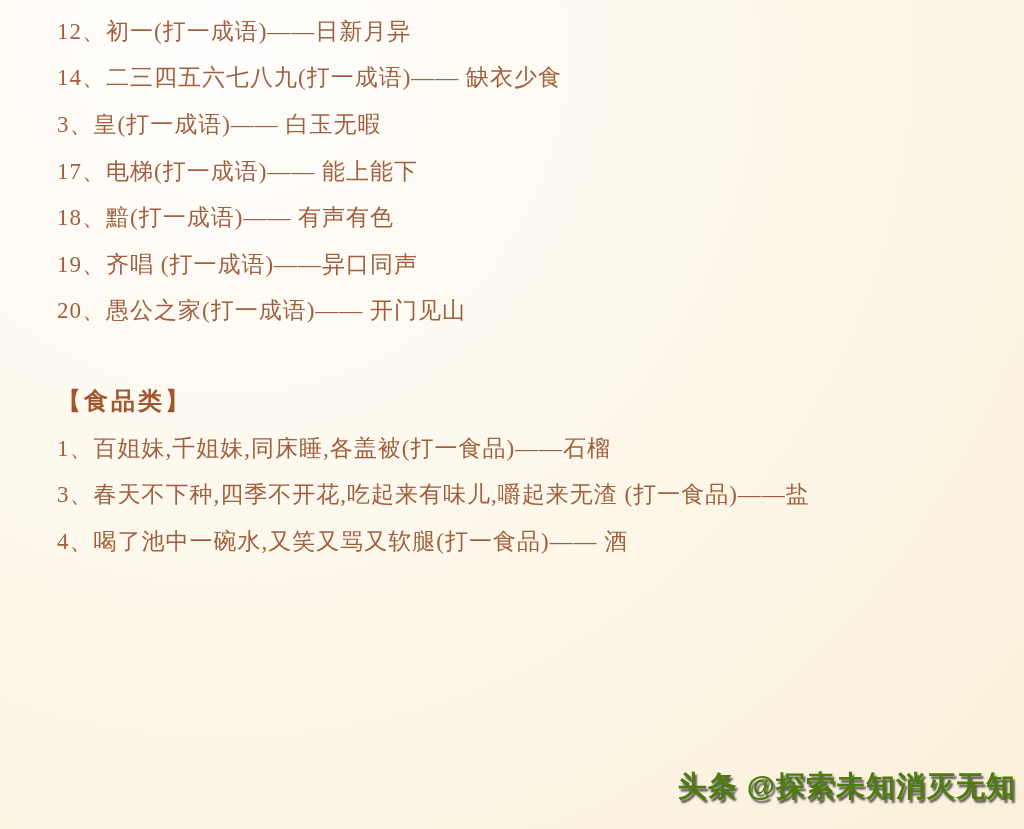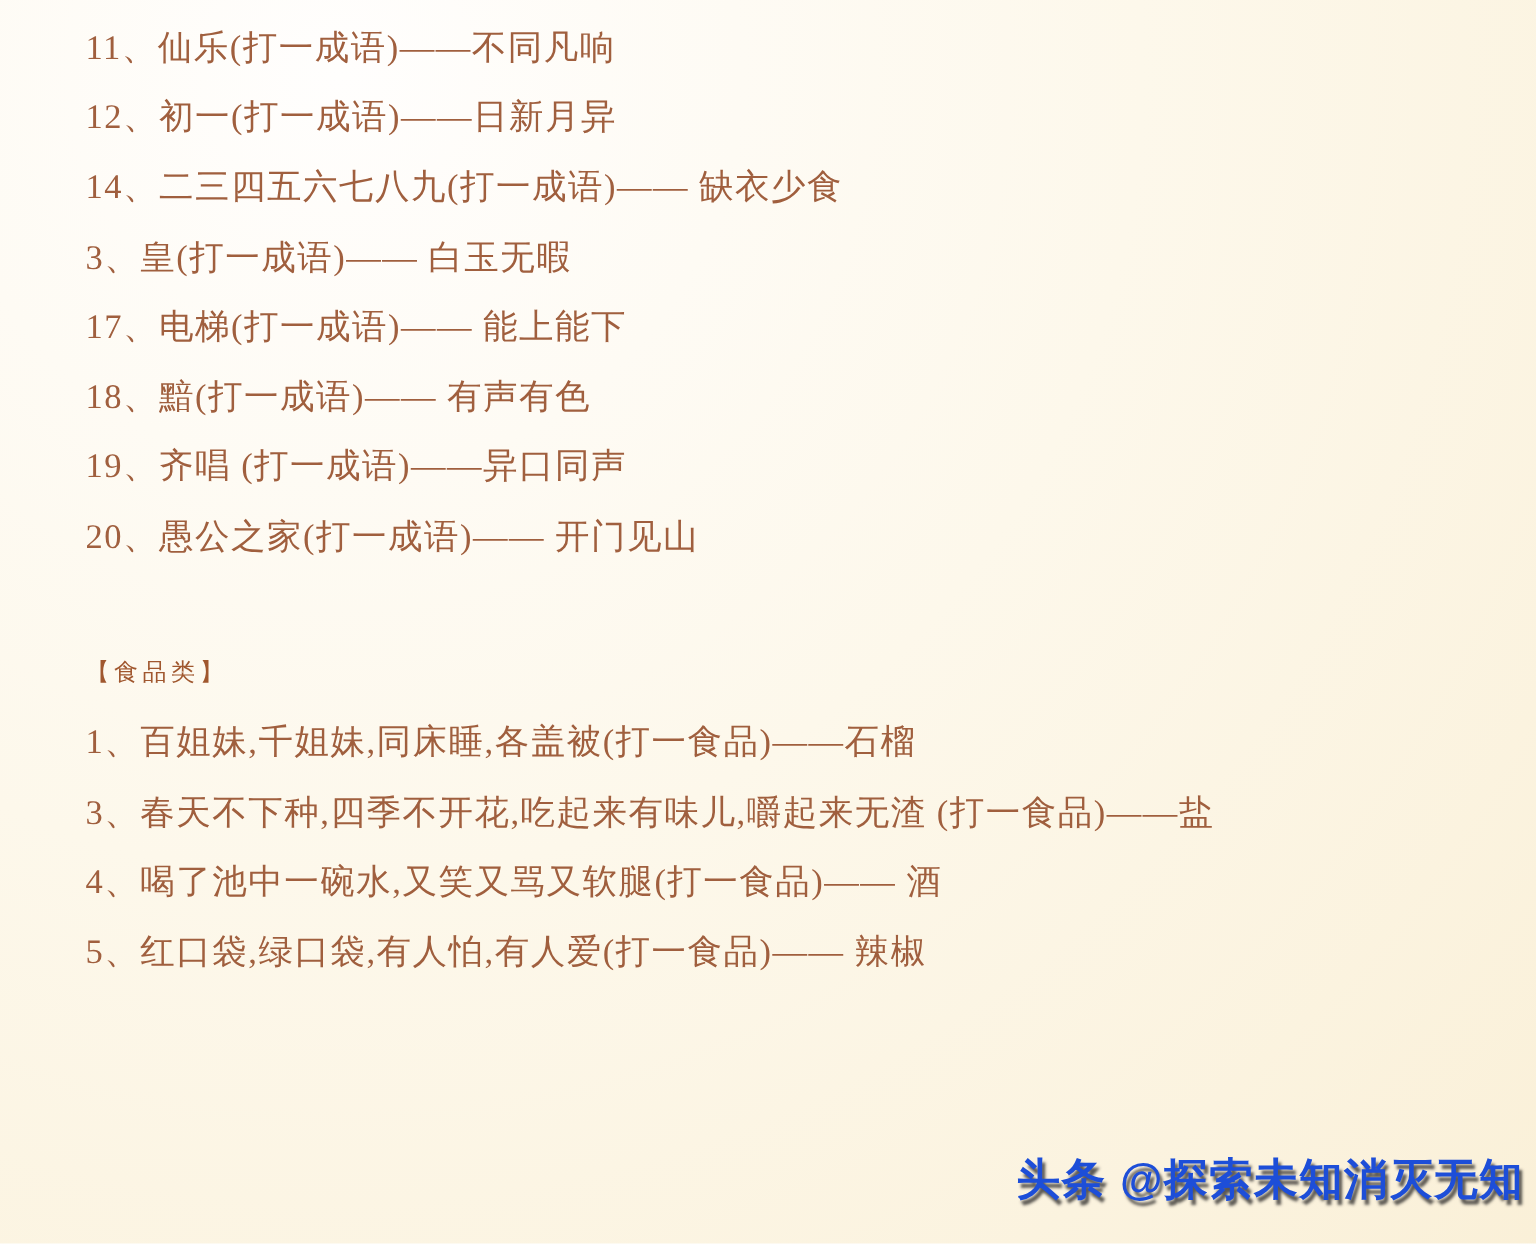--- a/index.html
+++ b/index.html
@@ -29,57 +29,55 @@
     color: #a05f3e;
     white-space: pre;
   }
   .section-spacer {
     height: 44px;
   }
   .section-header {
     height: 46.6px;
     display: flex;
     align-items: center;
-    font-size: 16px;
+    font-size: 24px;
     letter-spacing: 3px;
-    font-weight: normal;
+    font-weight: bold;
     color: #a0572e;
     white-space: pre;
   }
   .watermark {
     position: absolute;
     right: 8px;
     bottom: 22px;
     font-family: "Liberation Sans", "DejaVu Sans", sans-serif;
     font-weight: bold;
     font-size: 29px;
     letter-spacing: 1px;
-    color: #1d4ed8;
+    color: #4d7c0f;
     text-shadow: 2px 3px 2px rgba(62, 60, 58, 0.85);
     white-space: pre;
   }
 </style>
 </head>
 <body>
 
 <div class="content">
 
-  <div class="riddle-line">11、仙乐(打一成语)——不同凡响</div>
   <div class="riddle-line">12、初一(打一成语)——日新月异</div>
   <div class="riddle-line">14、二三四五六七八九(打一成语)—— 缺衣少食</div>
   <div class="riddle-line">3、皇(打一成语)—— 白玉无暇</div>
   <div class="riddle-line">17、电梯(打一成语)—— 能上能下</div>
   <div class="riddle-line">18、黯(打一成语)—— 有声有色</div>
   <div class="riddle-line">19、齐唱 (打一成语)——异口同声</div>
   <div class="riddle-line">20、愚公之家(打一成语)—— 开门见山</div>
 
   <div class="section-spacer"></div>
 
   <div class="section-header">【食品类】</div>
 
   <div class="riddle-line">1、百姐妹,千姐妹,同床睡,各盖被(打一食品)——石榴</div>
   <div class="riddle-line">3、春天不下种,四季不开花,吃起来有味儿,嚼起来无渣 (打一食品)——盐</div>
   <div class="riddle-line">4、喝了池中一碗水,又笑又骂又软腿(打一食品)—— 酒</div>
-  <div class="riddle-line">5、红口袋,绿口袋,有人怕,有人爱(打一食品)—— 辣椒</div>
 
 </div>
 
 <div class="watermark">头条 @探索未知消灭无知</div>
 
 </body></html>

